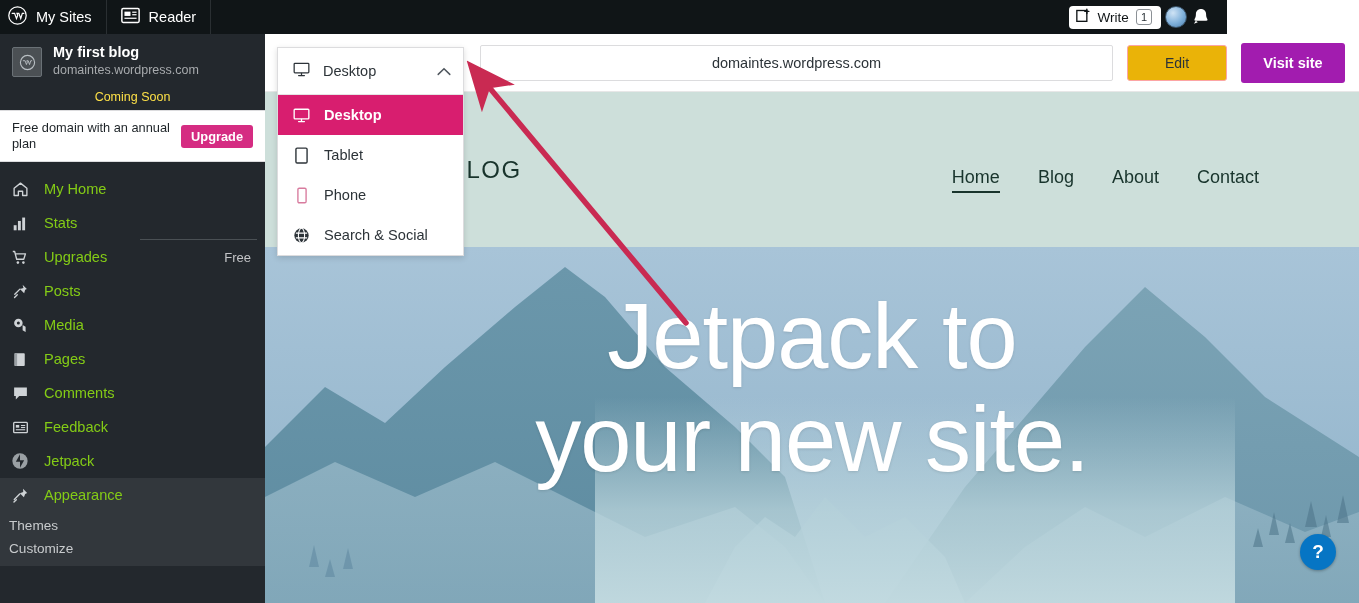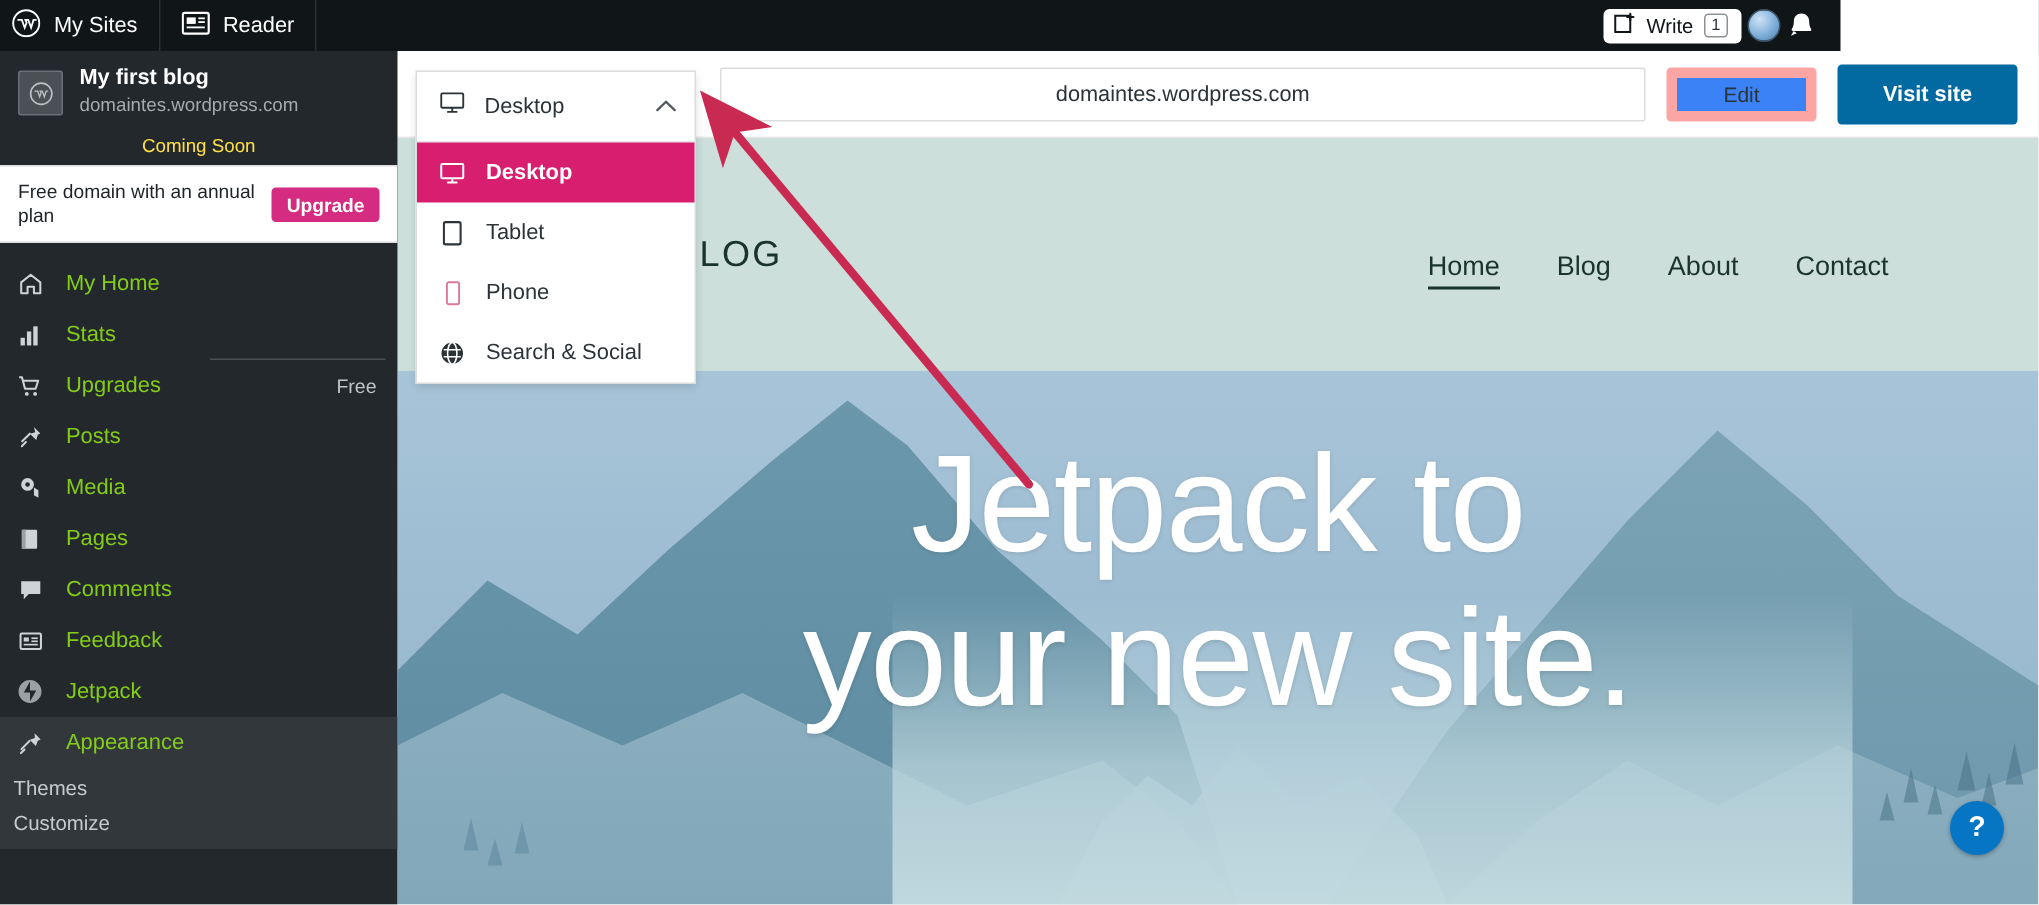--- a/index.html
+++ b/index.html
@@ -92,26 +92,26 @@
     position:relative; height:58px; background:#fff;
     display:flex; align-items:center; padding:0 14px 0 215px; gap:14px;
     border-bottom:1px solid #e7e7e7;
   }
   .url-box {
     flex:1; height:36px; border:1px solid #dcdcde; border-radius:2px;
     background:#fff; display:flex; align-items:center; justify-content:center;
     font-size:14.5px; color:#2c3338; cursor:text;
   }
   .edit-btn {
-    width:100px; height:36px; border:7px solid #fca5a5; border-radius:3px;
-    background:#3b82f6; color:#2c3338; font-size:14px;
+    width:100px; height:36px; border:1px solid #fca5a5; border-radius:3px;
+    background:#eab308; color:#2c3338; font-size:14px;
     display:flex; align-items:center; justify-content:center; cursor:pointer;
   }
   .visit-btn {
-    width:120px; height:40px; border-radius:3px; background:#0369a1;
+    width:104px; height:40px; border-radius:3px; background:#a21caf;
     color:#fff; font-size:14.5px; font-weight:bold;
     display:flex; align-items:center; justify-content:center; cursor:pointer;
   }
 
   
   .site-frame { position:relative; width:1094px; height:511px; background:#cddfda; }
   .site-header {
     height:155px; background:#cddfda; position:relative;
     display:flex; align-items:center; padding:0 80px 0 0;
   }

